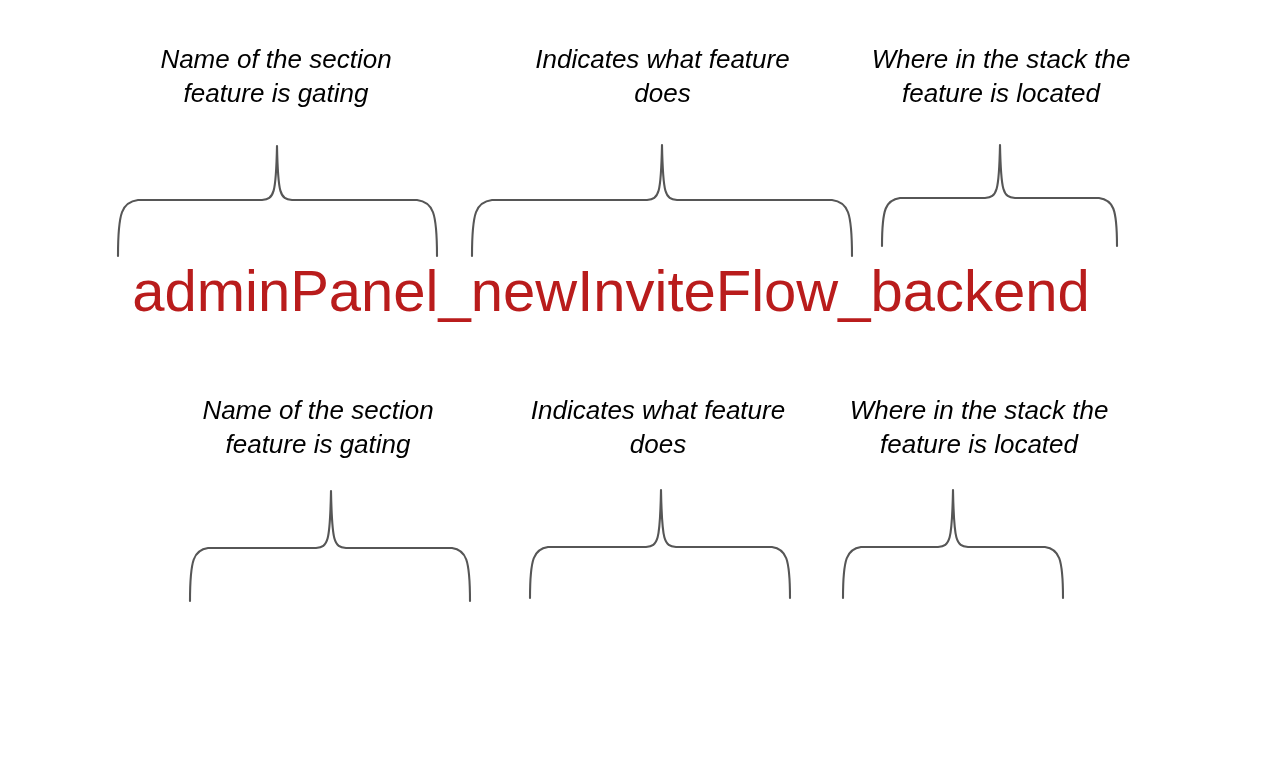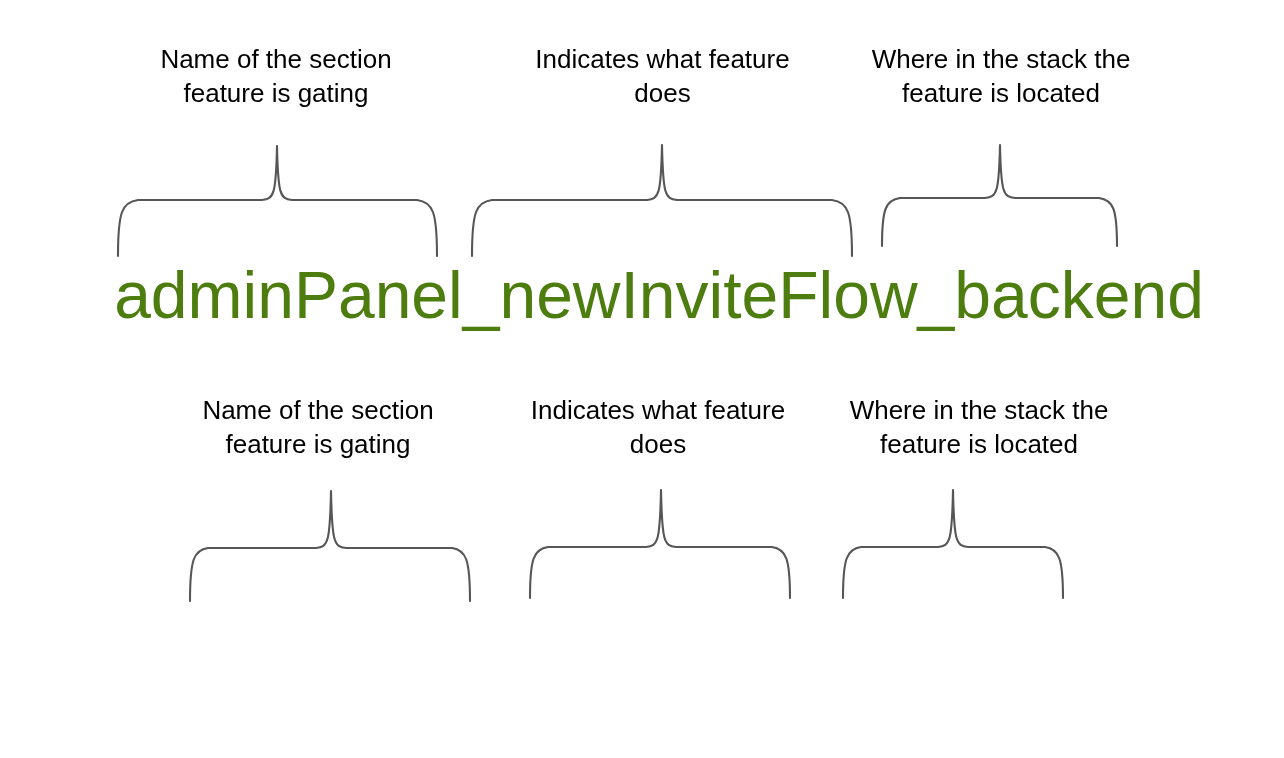--- a/index.html
+++ b/index.html
@@ -18,20 +18,21 @@
   }
 
   
   .caption {
     position: absolute;
     text-align: center;
     font-size: 26px;
     line-height: 1.32;
     color: #000000;
     white-space: normal;
+    font-style: italic;
   }
   .caption .line {
     display: block;
   }
 
   
   .brace-layer {
     position: absolute;
     left: 0;
     top: 0;
@@ -43,26 +44,25 @@
     fill: none;
     stroke: #565656;
     stroke-width: 2.1;
     stroke-linecap: round;
     stroke-linejoin: round;
   }
 
   
   .flagname {
     position: absolute;
-    font-size: 66px;
+    font-size: 58px;
     line-height: 1;
     letter-spacing: 0px;
-    color: #4d7c0f;
+    color: #b91c1c;
     white-space: nowrap;
-    margin-left: 48px;
   }
   #flag-row-1 { left: 0; top: 262px; width: 1222px; text-align: center; }
   #flag-row-2 { left: 0; top: 627px; width: 1245px; text-align: center; }
 </style>
 </head>
 <body>
 
 <div id="stage">
 
   <div class="caption" style="left:100px; top:42px; width:352px;">

